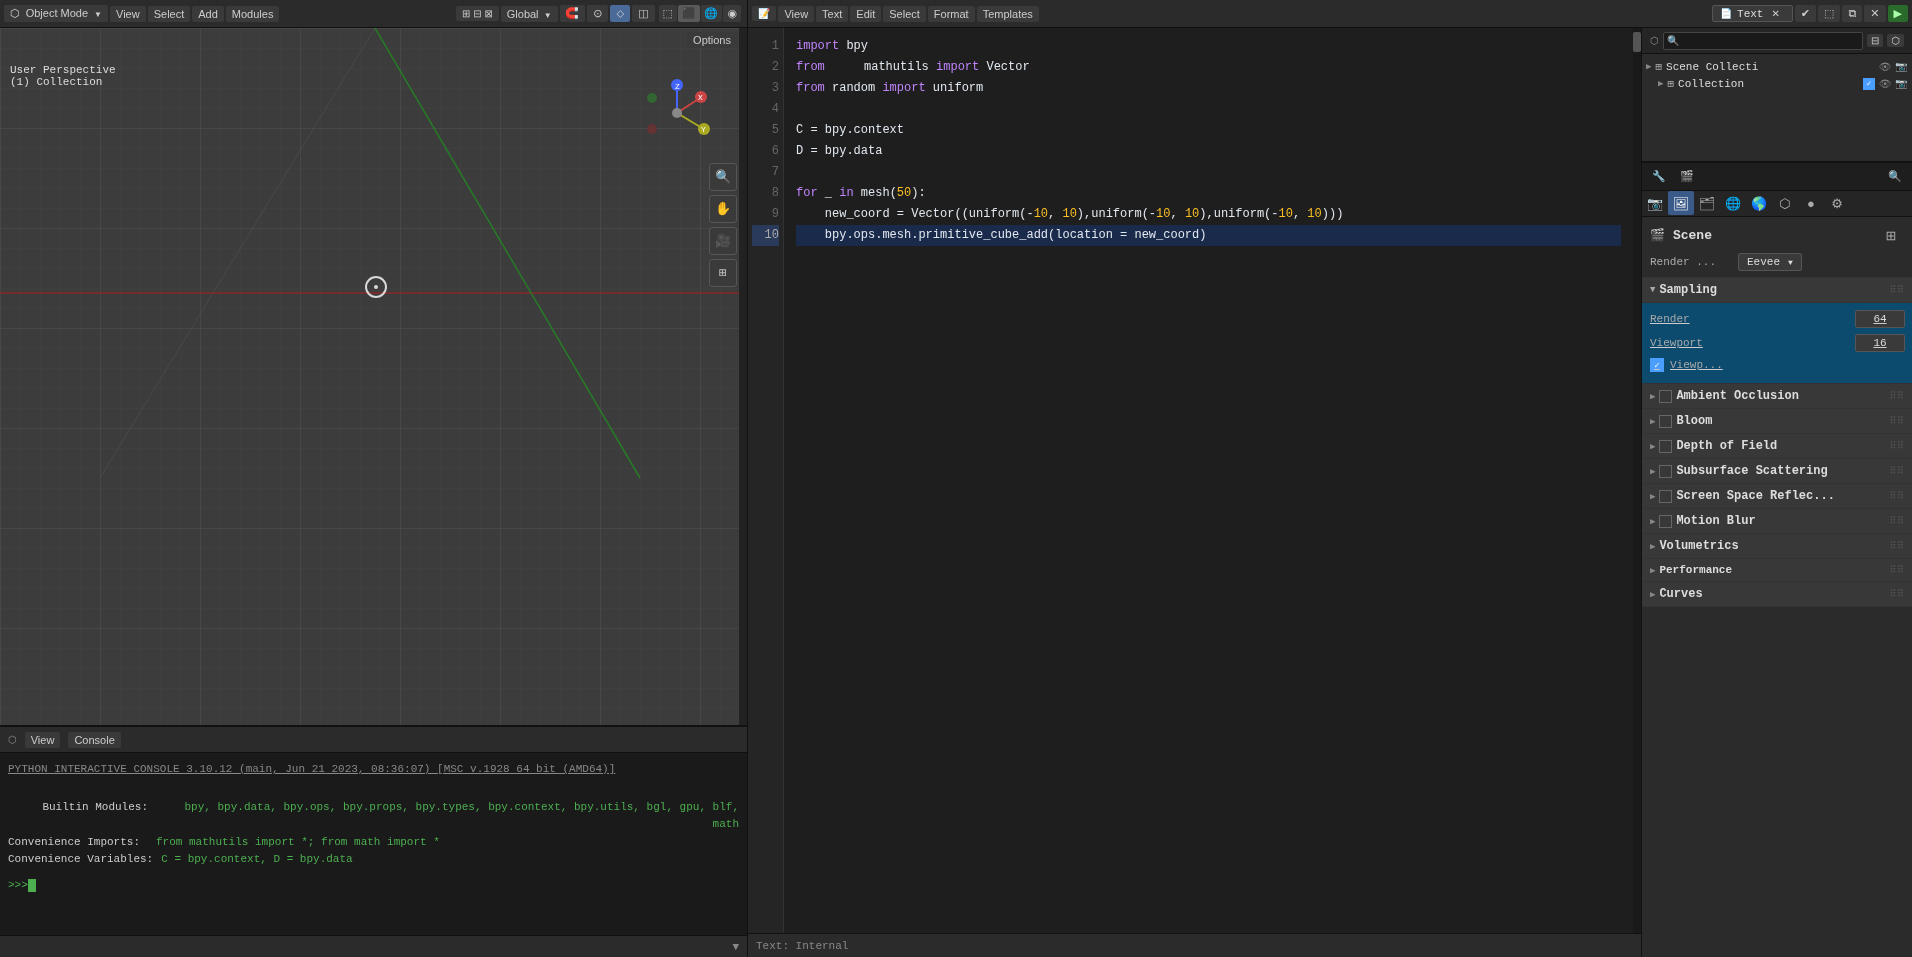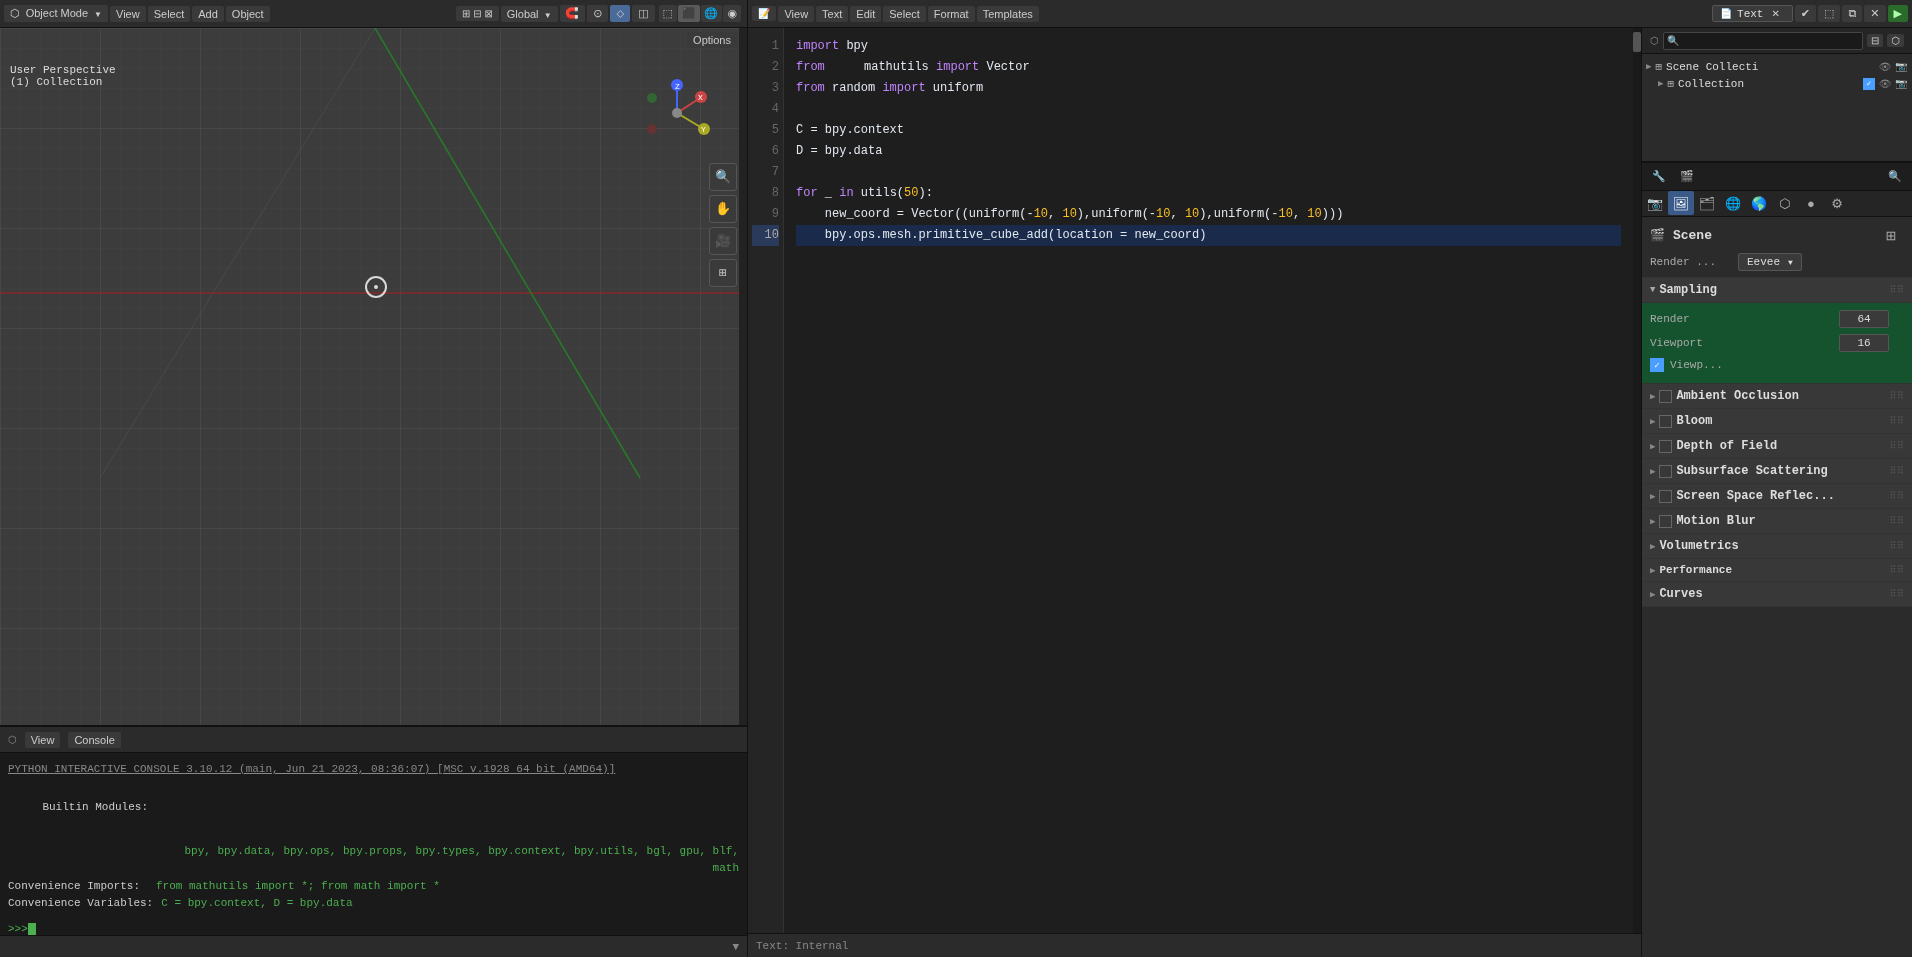--- a/index.html
+++ b/index.html
@@ -78,21 +78,21 @@
 
     <div style="display:flex; align-items:center; height:100%; width:748px; border-right:1px solid #111; padding:0 4px; gap:2px; flex-shrink:0;">
       <button class="header-btn">
         <span style="margin-right:3px;">⬡</span>
         <span>Object Mode</span>
         <span style="margin-left:3px; font-size:8px;">▼</span>
       </button>
       <button class="header-btn">View</button>
       <button class="header-btn">Select</button>
       <button class="header-btn">Add</button>
-      <button class="header-btn">Object</button>
+      <button class="header-btn">Modules</button>
       <div style="flex:1;"></div>
 
       <button class="header-btn" style="font-size:10px;">⊞ ⊟ ⊠</button>
       <button class="header-btn">
         <span>Global</span>
         <span style="font-size:8px; margin-left:2px;">▼</span>
       </button>
       <button class="header-btn" style="font-size:11px;">🧲</button>
       <button class="header-btn" style="font-size:11px;">⊙</button>
       <button class="header-btn" style="background:#4a6a9a;">⬦</button>
@@ -212,21 +212,21 @@
         <div style="display:flex; align-items:center; height:26px; background:#2b2b2b; padding:0 8px; gap:8px; border-bottom:1px solid #111; flex-shrink:0;">
           <span style="font-size:10px; color:#888;">⬡</span>
           <button class="header-btn">View</button>
           <button class="header-btn">Console</button>
         </div>
 
         <div style="flex:1; padding:8px; overflow:hidden; font-size:11px; line-height:1.6; font-family: 'Courier New', monospace;">
           <div style="color:#888; margin-bottom:20px;text-decoration:underline;">PYTHON INTERACTIVE CONSOLE 3.10.12 (main, Jun 21 2023, 08:36:07) [MSC v.1928 64 bit (AMD64)]</div>
           <div style="display:flex; gap:8px;text-align:right;">
             <span style="color:#ccc; min-width:140px;">Builtin Modules:</span>
-            <span style="color:#4caf50; flex:1;margin-top:44px;">bpy, bpy.data, bpy.ops, bpy.props, bpy.types, bpy.context, bpy.utils, bgl, gpu, blf, math</span>
+            <span style="color:#4caf50; flex:1;">bpy, bpy.data, bpy.ops, bpy.props, bpy.types, bpy.context, bpy.utils, bgl, gpu, blf, math</span>
           </div>
           <div style="display:flex; gap:8px;">
             <span style="color:#ccc; min-width:140px;">Convenience Imports:</span>
             <span style="color:#4caf50;">from mathutils import *; from math import *</span>
           </div>
           <div style="display:flex; gap:8px;">
             <span style="color:#ccc; min-width:140px;">Convenience Variables:</span>
             <span style="color:#4caf50;">C = bpy.context, D = bpy.data</span>
           </div>
           <div style="margin-top:8px; display:flex; align-items:center;">
@@ -267,21 +267,21 @@
           <div style="white-space:pre;"><span style="color:#c084fc;">from</span><span style="color:#e2e8f0;"> random </span><span style="color:#c084fc;">import</span><span style="color:#e2e8f0;"> uniform</span></div>
 
           <div style="white-space:pre;"> </div>
 
           <div style="white-space:pre;"><span style="color:#e2e8f0;">C = bpy.context</span></div>
 
           <div style="white-space:pre;"><span style="color:#e2e8f0;">D = bpy.data</span></div>
 
           <div style="white-space:pre;"> </div>
 
-          <div style="white-space:pre;"><span style="color:#c084fc;">for</span><span style="color:#e2e8f0;"> _ </span><span style="color:#c084fc;">in</span><span style="color:#e2e8f0;"> utils(</span><span style="color:#fbbf24;">50</span><span style="color:#e2e8f0;">):</span></div>
+          <div style="white-space:pre;"><span style="color:#c084fc;">for</span><span style="color:#e2e8f0;"> _ </span><span style="color:#c084fc;">in</span><span style="color:#e2e8f0;"> mesh(</span><span style="color:#fbbf24;">50</span><span style="color:#e2e8f0;">):</span></div>
 
           <div style="white-space:pre;"><span style="color:#e2e8f0;">    new_coord = Vector((uniform(-</span><span style="color:#fbbf24;">10</span><span style="color:#e2e8f0;">, </span><span style="color:#fbbf24;">10</span><span style="color:#e2e8f0;">),uniform(-</span><span style="color:#fbbf24;">10</span><span style="color:#e2e8f0;">, </span><span style="color:#fbbf24;">10</span><span style="color:#e2e8f0;">),uniform(-</span><span style="color:#fbbf24;">10</span><span style="color:#e2e8f0;">, </span><span style="color:#fbbf24;">10</span><span style="color:#e2e8f0;">)))</span></div>
 
           <div style="white-space:pre; background:#1a2a4a;"><span style="color:#e2e8f0;">    bpy.ops.mesh.primitive_cube_add(location = new_coord)</span></div>
         </div>
 
         <div style="width:8px; background:#1a1a1a; flex-shrink:0; display:flex; flex-direction:column;">
           <div style="width:100%; height:20px; background:#555; border-radius:2px; margin-top:4px;"></div>
         </div>
       </div>
@@ -368,21 +368,21 @@
 
         <div style="flex:1; overflow-y:auto; overflow-x:hidden;">
 
           <div style="border-bottom:1px solid #333;">
             <div style="display:flex; align-items:center; padding:5px 8px; background:#383838; cursor:pointer; gap:4px; border-bottom:1px solid #333;">
               <span style="font-size:9px; color:#aaa;">▼</span>
               <span style="font-size:12px; color:#ddd; font-weight:bold;">Sampling</span>
               <span style="flex:1;"></span>
               <span style="color:#555; font-size:10px;">⠿⠿</span>
             </div>
-            <div style="padding:4px 23px 8px 8px; background:#14532d;">
+            <div style="padding:4px 7px 8px 8px; background:#0c4a6e;text-decoration:underline;">
 
               <div style="display:flex; align-items:center; padding:3px 0; gap:6px;">
                 <span style="flex:1; font-size:11px; color:#aaa;">Render</span>
                 <div class="prop-value">64</div>
               </div>
 
               <div style="display:flex; align-items:center; padding:3px 0; gap:6px;">
                 <span style="flex:1; font-size:11px; color:#aaa;">Viewport</span>
                 <div class="prop-value">16</div>
               </div>

